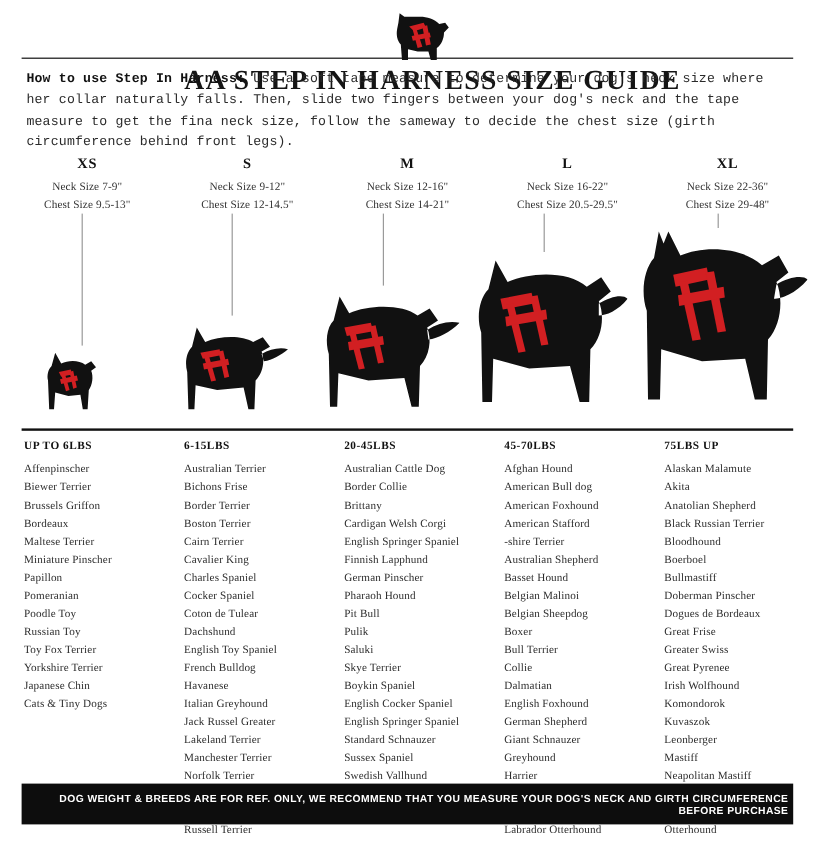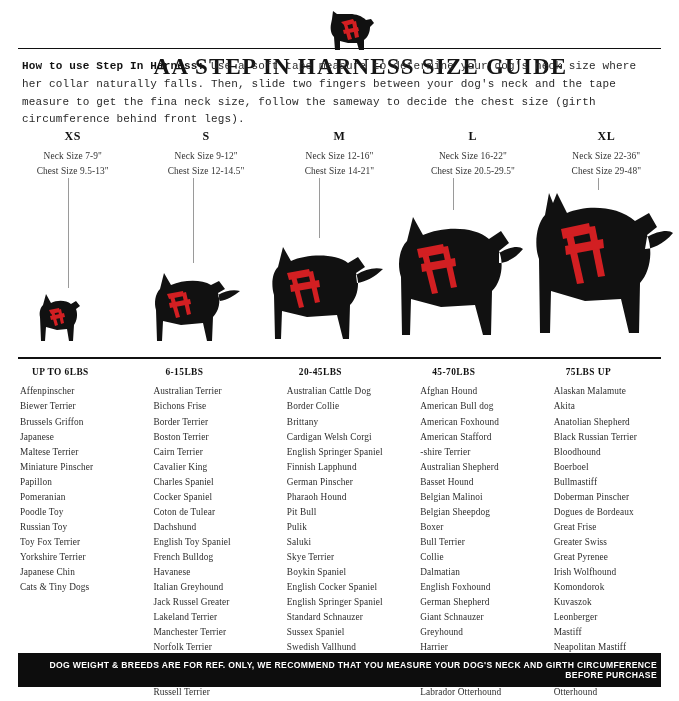--- a/index.html
+++ b/index.html
@@ -131,21 +131,20 @@
     padding: 0 8px 0 14px;
     box-sizing: border-box;
   }
   .breed-weight {
     font-weight: bold;
     font-size: 9.4px;
     letter-spacing: .45px;
     color: #111;
     margin-bottom: 7px;
     text-transform: uppercase;
-    margin-left: 12px;
   }
   .breed-list {
     list-style: none;
     margin: 0;
     padding: 0;
   }
   .breed-list li {
     font-size: 9.3px;
     line-height: 1.62;
     color: #2d2d2d;
@@ -281,21 +280,21 @@
   <hr class="baseline">
 
   <div class="breeds">
 
     <div class="breed-col">
       <div class="breed-weight">UP TO 6LBS</div>
       <ul class="breed-list">
         <li>Affenpinscher</li>
         <li>Biewer Terrier</li>
         <li>Brussels Griffon</li>
-        <li>Japanese</li>
+        <li>Bordeaux</li>
         <li>Maltese Terrier</li>
         <li>Miniature Pinscher</li>
         <li>Papillon</li>
         <li>Pomeranian</li>
         <li>Poodle Toy</li>
         <li>Russian Toy</li>
         <li>Toy Fox Terrier</li>
         <li>Yorkshire Terrier</li>
         <li>Japanese Chin</li>
         <li>Cats &amp; Tiny Dogs</li>

